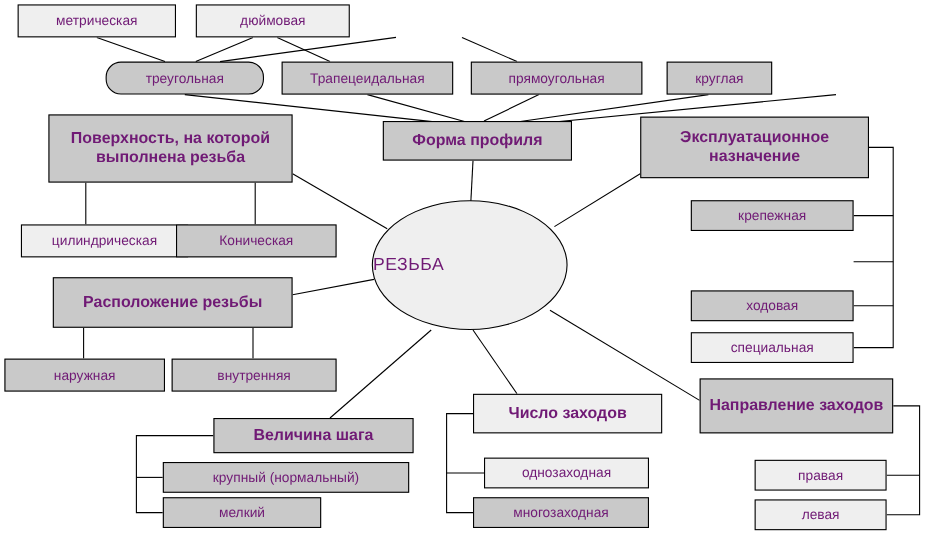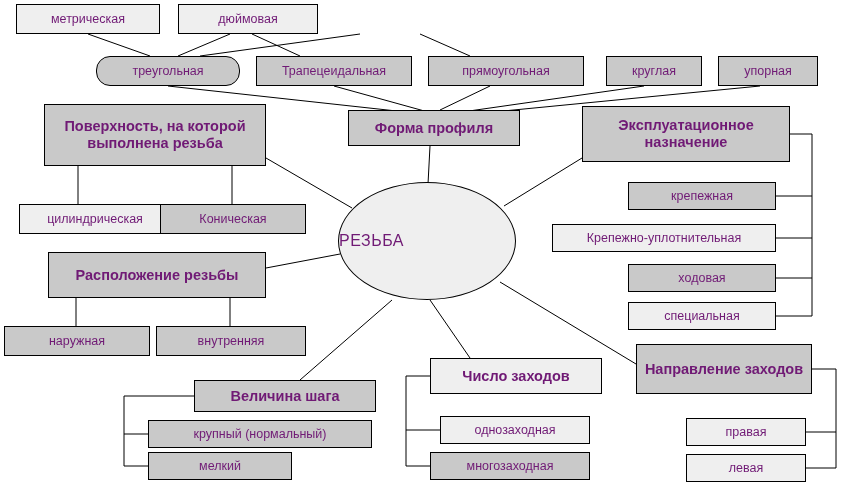--- a/index.html
+++ b/index.html
@@ -115,43 +115,37 @@
     </div>
     <div class="node grey f12" style="left: 256px; top: 56px; width: 156px; height: 30px;">
       <span>Трапецеидальная</span>
     </div>
     <div class="node grey f12" style="left: 428px; top: 56px; width: 156px; height: 30px;">
       <span>прямоугольная</span>
     </div>
     <div class="node grey f12" style="left: 606px; top: 56px; width: 96px; height: 30px;">
       <span>круглая</span>
     </div>
-    <div class="node grey f12" style="left: 718px; top: 56px; width: 100px; height: 30px;">
-      <span>упорная</span>
-    </div>
     <div class="node grey f14 bold" style="left: 44px; top: 104px; width: 222px; height: 62px;">
       <span>Поверхность, на которой выполнена резьба</span>
     </div>
     <div class="node grey f14 bold" style="left: 348px; top: 110px; width: 172px; height: 36px;">
       <span>Форма профиля</span>
     </div>
     <div class="node grey f14 bold" style="left: 582px; top: 106px; width: 208px; height: 56px;">
       <span>Эксплуатационное назначение</span>
     </div>
     <div class="node light f12" style="left: 19px; top: 204px; width: 152px; height: 30px;">
       <span>цилиндрическая</span>
     </div>
     <div class="node grey f12" style="left: 160px; top: 204px; width: 146px; height: 30px;">
       <span>Коническая</span>
     </div>
     <div class="node grey f12" style="left: 628px; top: 182px; width: 148px; height: 28px;">
       <span>крепежная</span>
-    </div>
-    <div class="node light f12" style="left: 552px; top: 224px; width: 224px; height: 28px;">
-      <span>Крепежно-уплотнительная</span>
     </div>
     <div class="node grey f12" style="left: 628px; top: 264px; width: 148px; height: 28px;">
       <span>ходовая</span>
     </div>
     <div class="node light f12" style="left: 628px; top: 302px; width: 148px; height: 28px;">
       <span>специальная</span>
     </div>
     <div class="node grey f14 bold" style="left: 48px; top: 252px; width: 218px; height: 46px;">
       <span>Расположение резьбы</span>
     </div>

